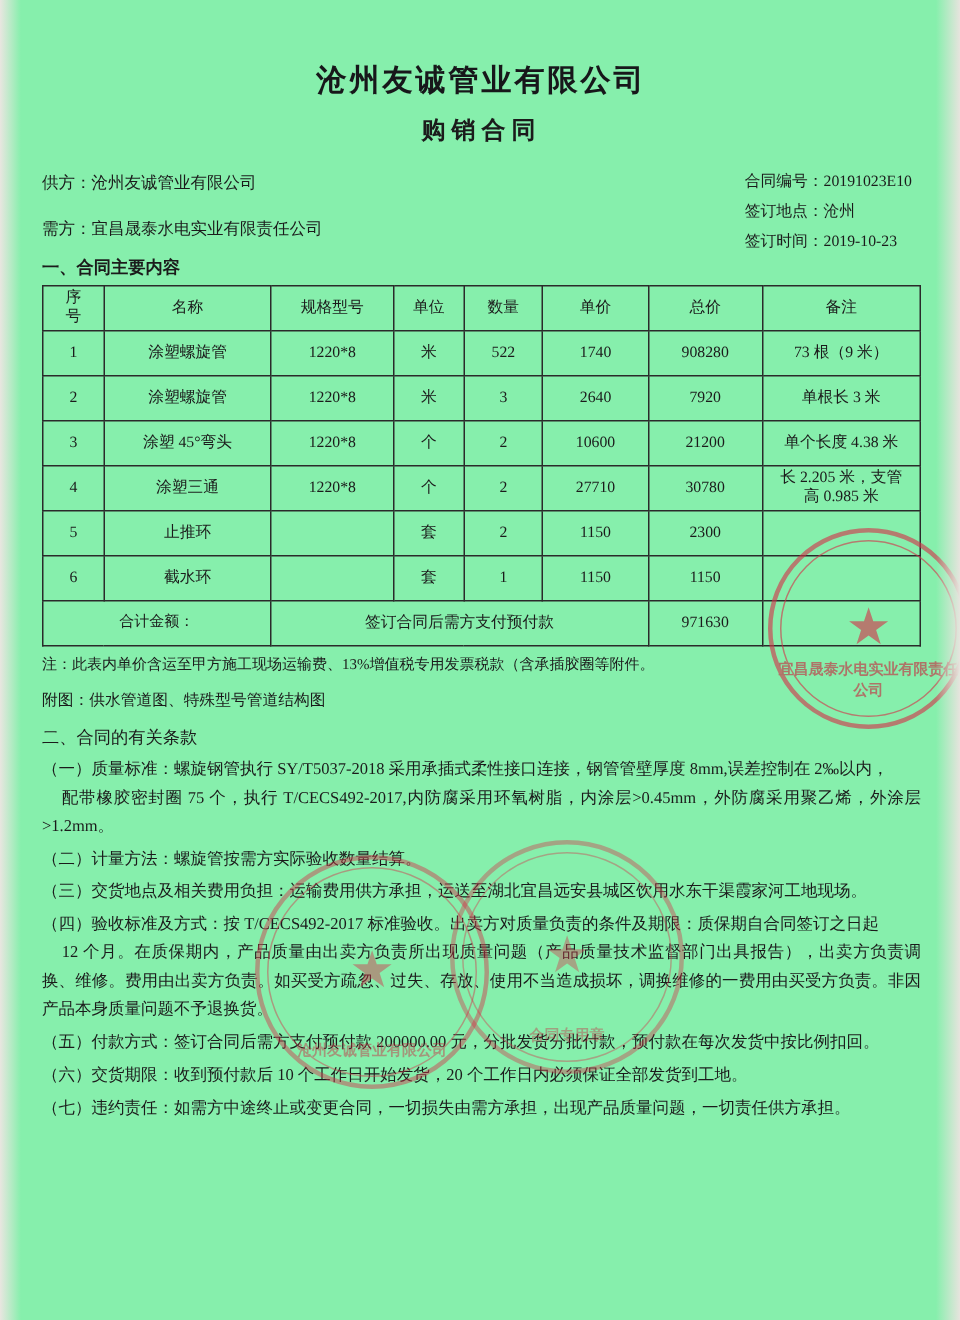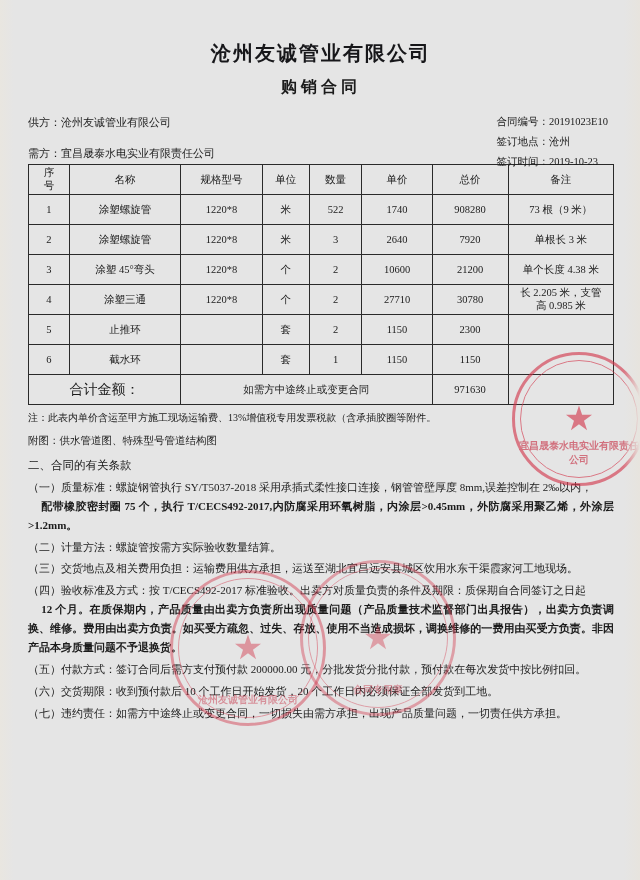--- a/index.html
+++ b/index.html
@@ -6,21 +6,21 @@
   body{
     width:640px;height:880px;
     background:#ffffff;
     font-family:"Liberation Serif", serif;
     color:#1b1b1b;
     position:relative;
     overflow:hidden;
   }
   .page{
     position:absolute;inset:0;
-    background:#e5e5e5;
+    background:#86efac;
   }
   
   .page:before{
     content:"";position:absolute;left:0;top:0;bottom:0;width:14px;
     background:linear-gradient(to right,#e9e6e0,rgba(255,255,255,0));
     pointer-events:none;
   }
   .page:after{
     content:"";position:absolute;right:0;top:0;bottom:0;width:16px;
     background:linear-gradient(to left,#e7e4de,rgba(255,255,255,0));
@@ -77,42 +77,42 @@
   }
   table.main th{font-weight:normal;}
   .c-no{width:7%;}
   .c-name{width:19%;}
   .c-spec{width:14%;}
   .c-unit{width:8%;}
   .c-qty{width:9%;}
   .c-price{width:12%;}
   .c-total{width:13%;}
   .c-note{width:18%;}
-  .sum-label{font-size:14px;}
+  .sum-label{font-size:10px;}
   .note-line{
     font-size:10px;
     line-height:1.5;
     margin-top:5px;
   }
   .attach{
     font-size:10.5px;
     margin-top:9px;
   }
   .clause-head{
     font-size:11.5px;
     font-weight:normal;
     margin:10px 0 5px 0;
   }
   .clause{
     font-size:11px;
     line-height:1.72;
     margin-bottom:3px;
     text-align:justify;
   }
-  .clause .ind{display:block;text-indent:2.1em;font-weight:bold;}
+  .clause .ind{display:block;text-indent:2.1em;}
   
   .stamp{
     position:absolute;
     border-radius:50%;
     border:3px solid #d3354a;
     opacity:.62;
     pointer-events:none;
   }
   .stamp .ring{
     position:absolute;inset:5px;border:1px solid #d3354a;border-radius:50%;
@@ -149,20 +149,21 @@
       <div class="party-line">
         <span>需方：</span><span>宜昌晟泰水电实业有限责任公司</span>
       </div>
       <div class="meta">
         <div><span>合同编号：</span><span>20191023E10</span></div>
         <div><span>签订地点：</span><span>沧州</span></div>
         <div><span>签订时间：</span><span>2019-10-23</span></div>
       </div>
     </div>
 
+    <div class="sec">一、合同主要内容</div>
 
     <table class="main">
       <colgroup>
         <col class="c-no">
           <col class="c-name">
           <col class="c-spec">
           <col class="c-unit">
         <col class="c-qty">
           <col class="c-price">
           <col class="c-total">
@@ -236,21 +237,21 @@
           <td>截水环</td>
           <td></td>
           <td>套</td>
           <td>1</td>
           <td>1150</td>
           <td>1150</td>
           <td></td>
         </tr>
         <tr>
           <td colspan="2" class="sum-label">合计金额：</td>
-          <td colspan="4">如需方中途终止或变更合同</td>
+          <td colspan="4">签订合同后需方支付预付款</td>
           <td>971630</td>
           <td></td>
         </tr>
       </tbody>
     </table>
 
     <div class="note-line">注：此表内单价含运至甲方施工现场运输费、13%增值税专用发票税款（含承插胶圈等附件。</div>
     <div class="attach">附图：供水管道图、特殊型号管道结构图</div>
 
     <div class="clause-head">二、合同的有关条款</div>

